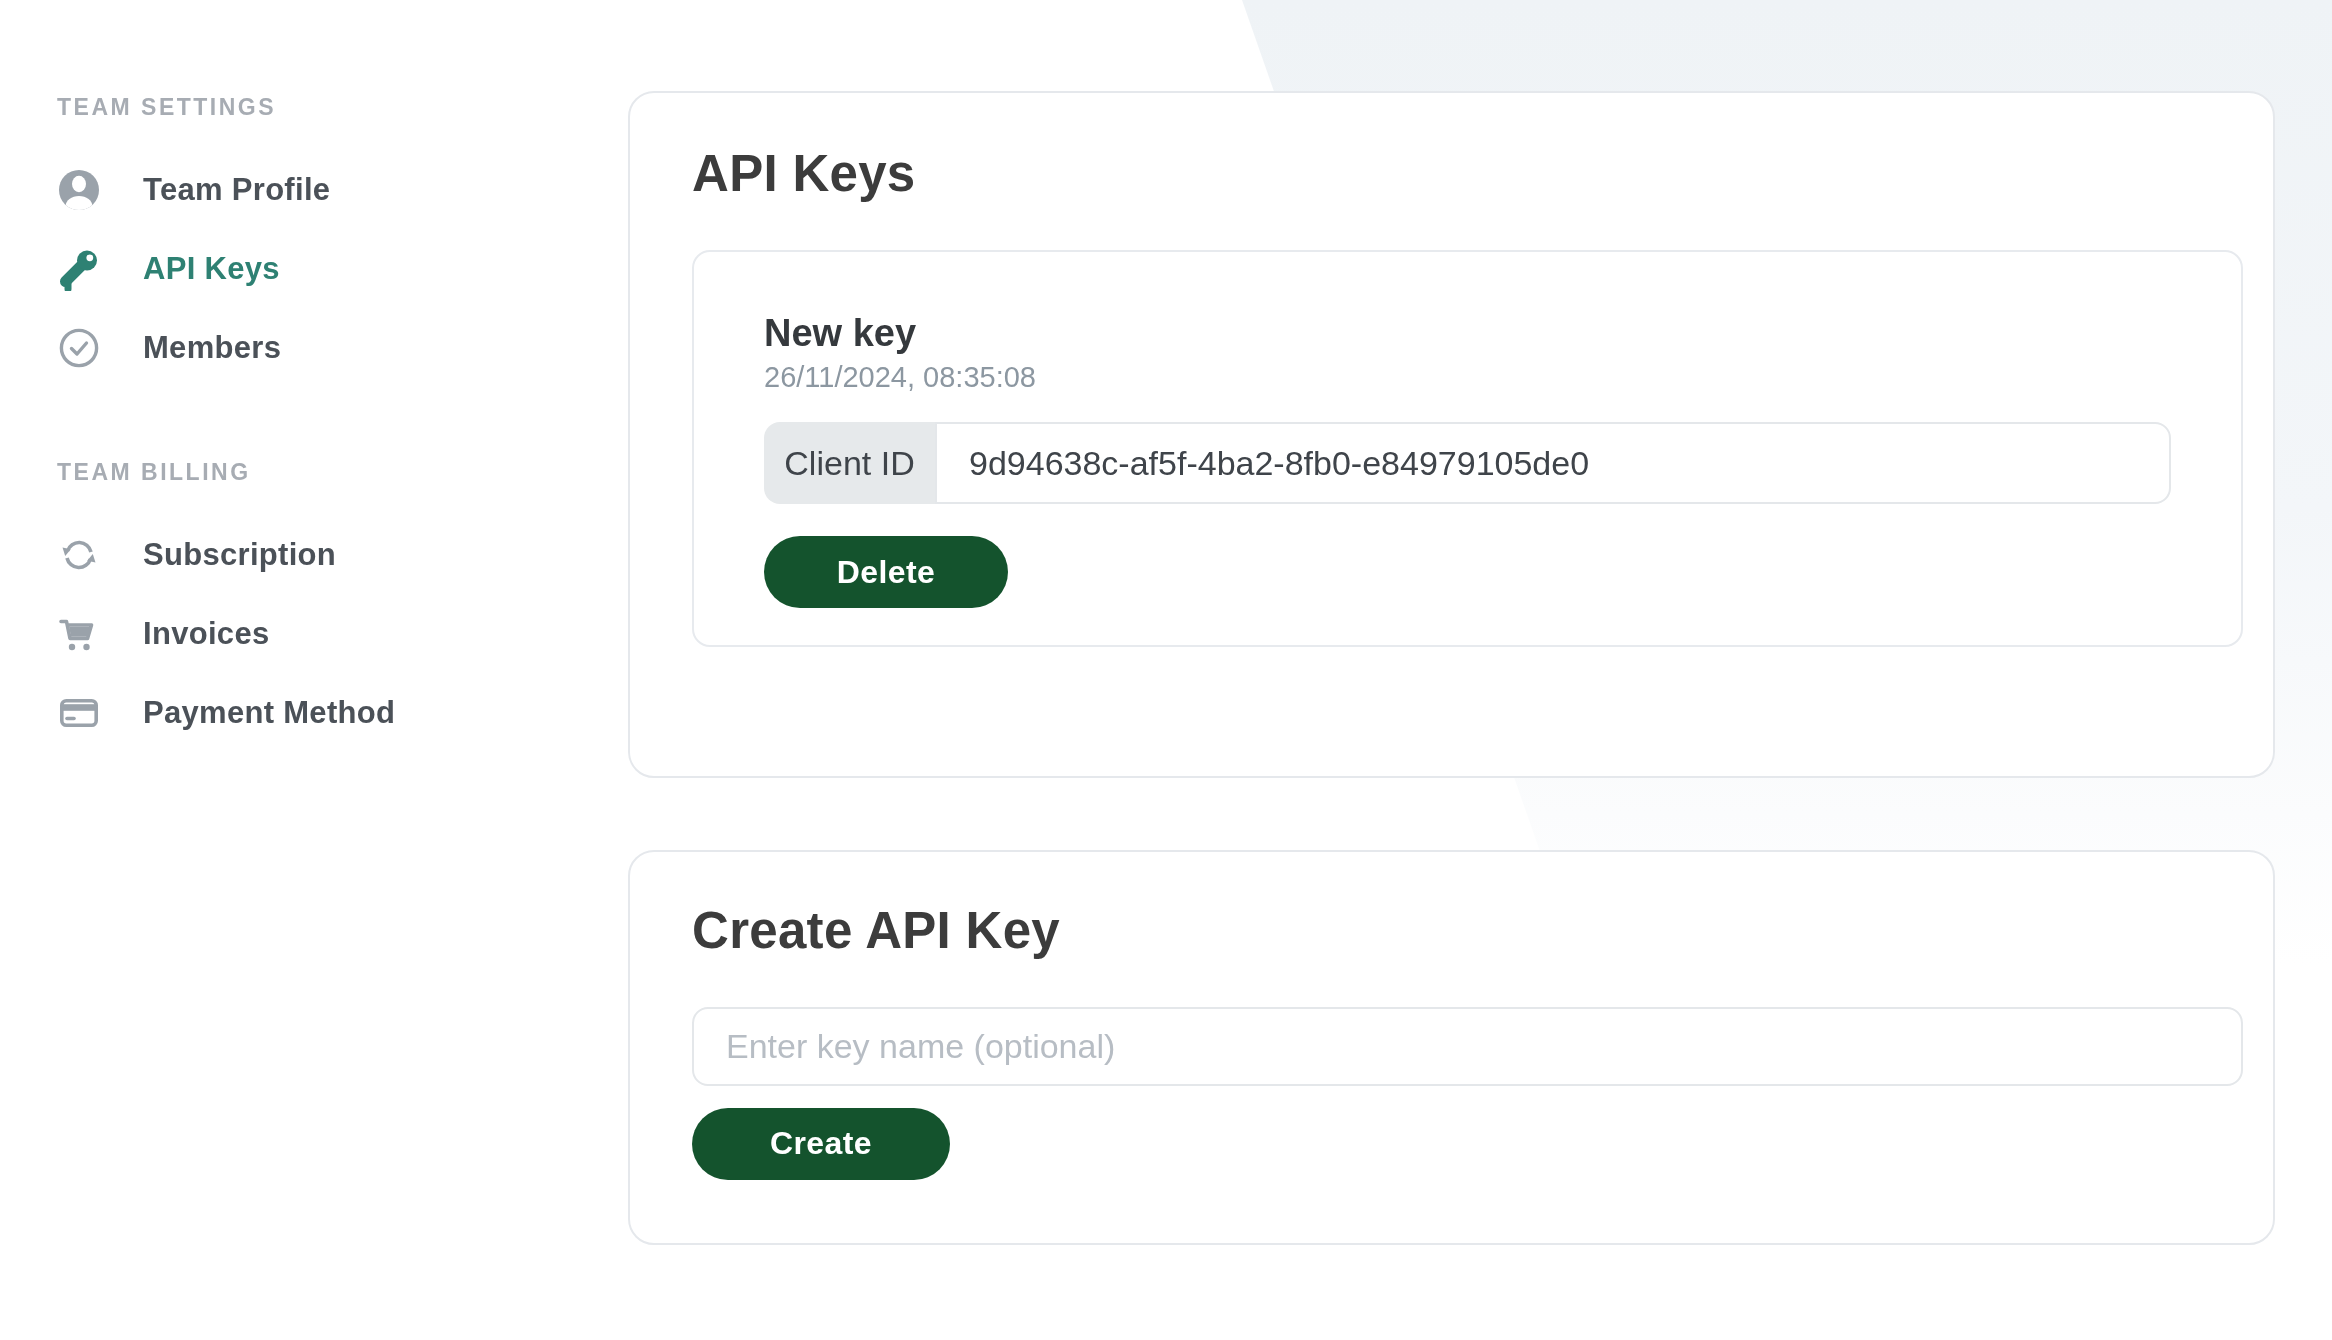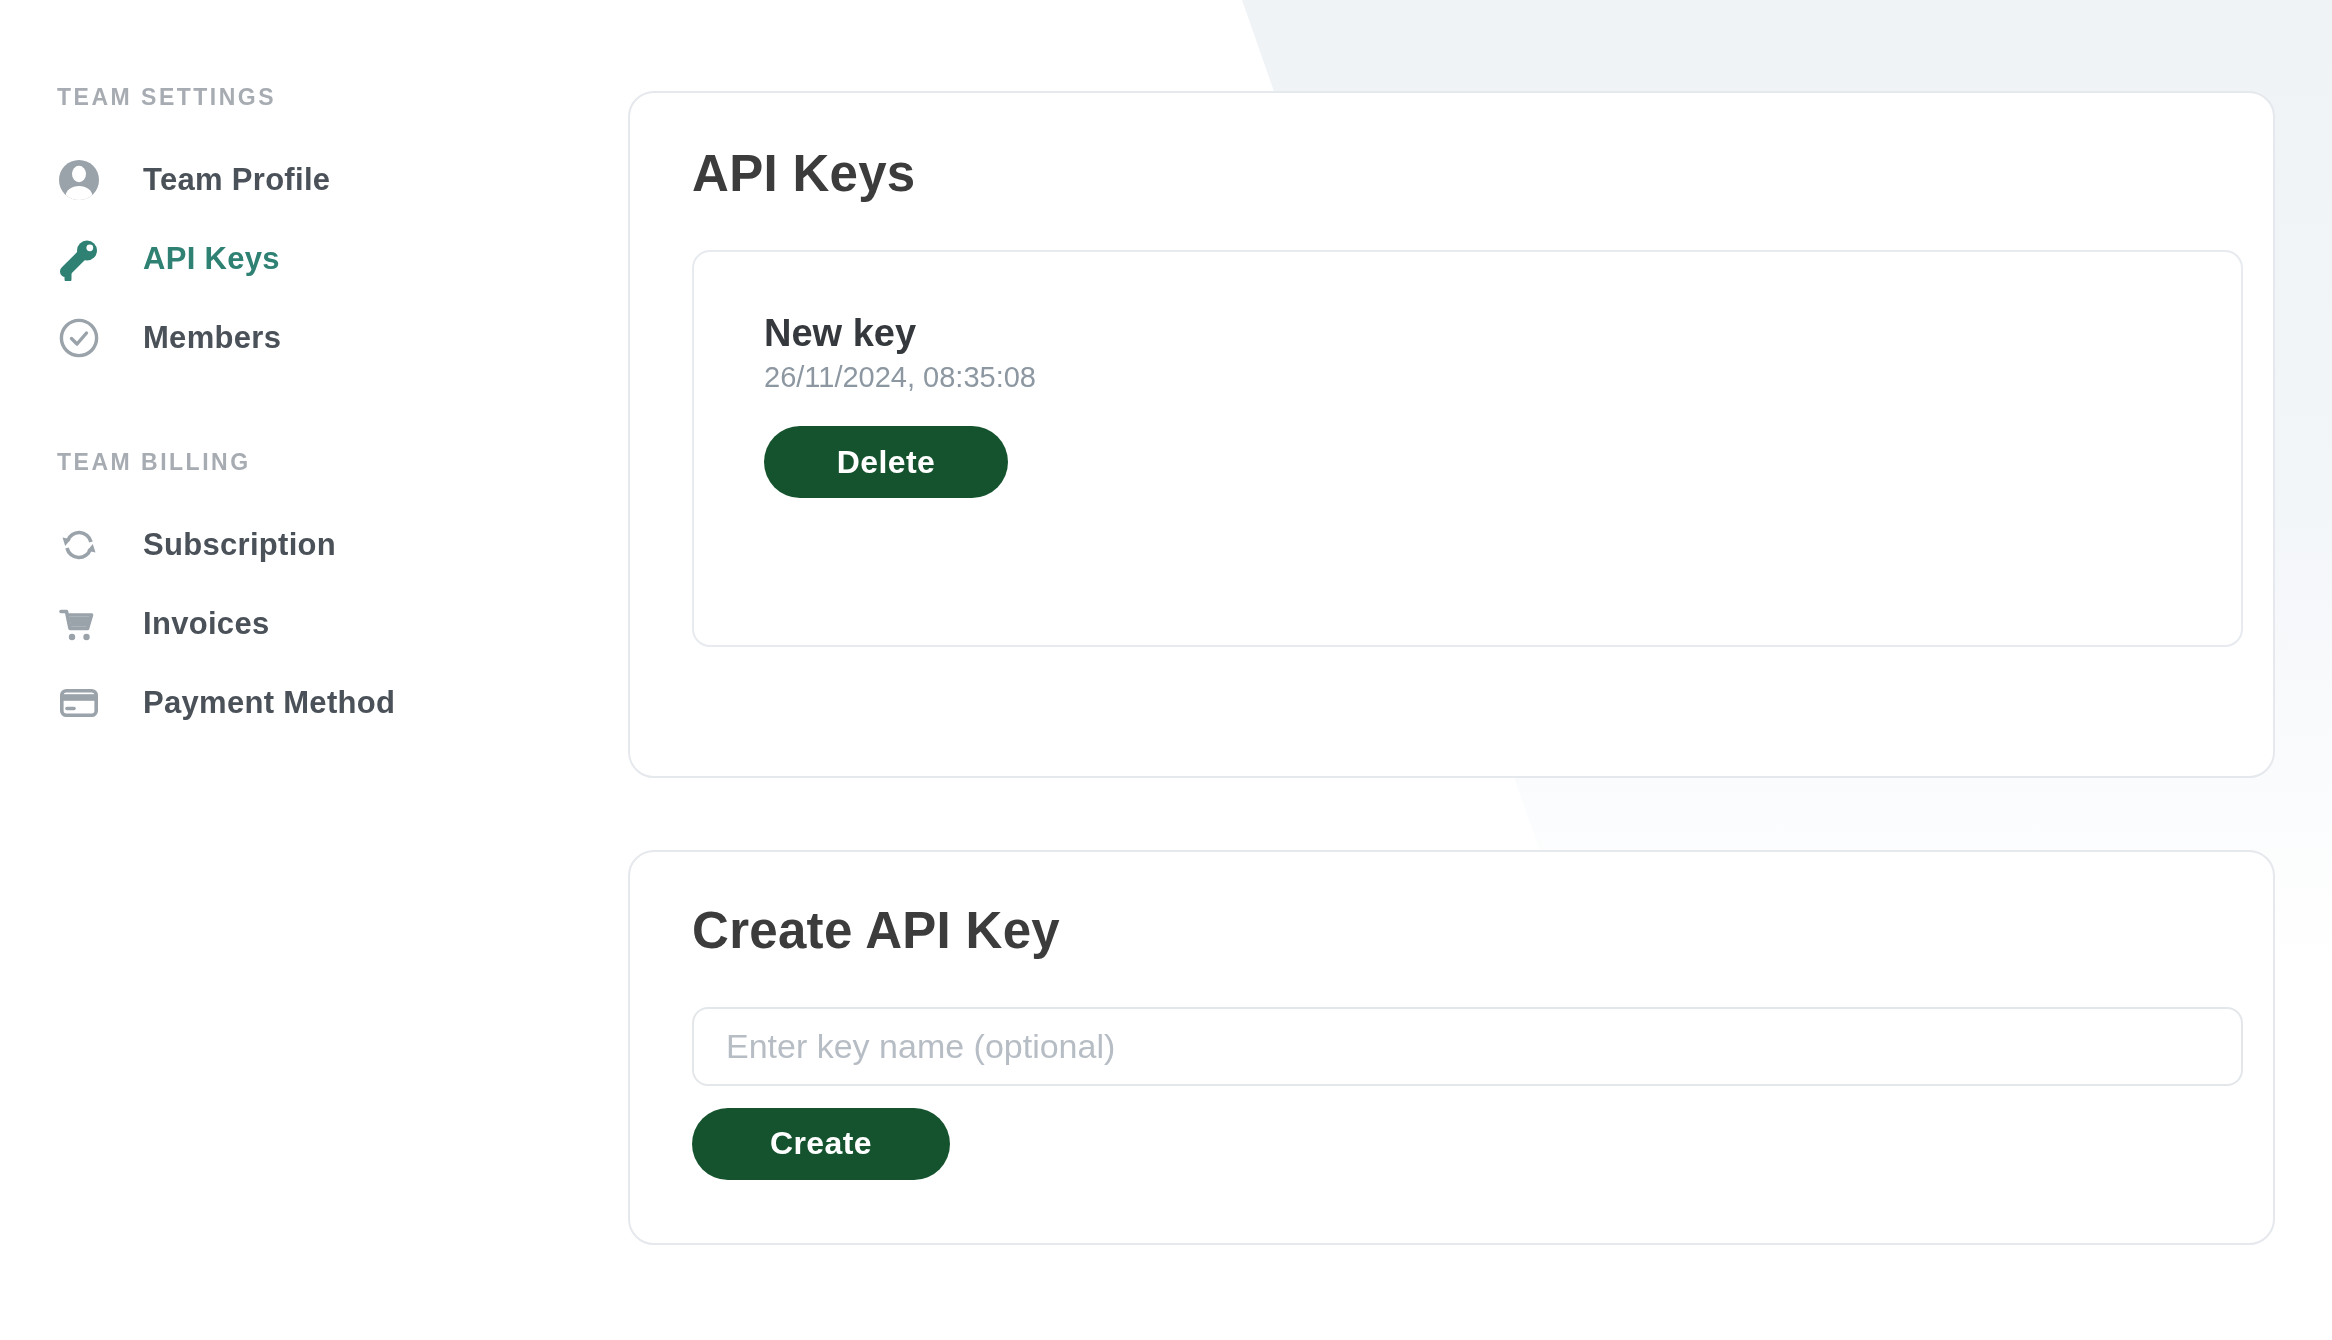--- a/index.html
+++ b/index.html
@@ -14,21 +14,21 @@
 
   
   .bg-shape {
     position:absolute; top:0; left:0; width:2332px; height:1340px;
     background:linear-gradient(180deg, #eff3f6 0%, #f3f6f9 38%, rgba(245,248,250,0) 72%);
     clip-path:polygon(1242px 0, 2332px 0, 2332px 1340px, 1711px 1340px);
     z-index:0;
   }
 
   
-  .sidebar { position:absolute; left:57px; top:84px; width:430px; z-index:2; }
+  .sidebar { position:absolute; left:57px; top:94px; width:430px; z-index:2; }
   .section-label {
     font-size:23px; font-weight:700; letter-spacing:2.5px;
     color:#a7acb3; text-transform:uppercase; margin-bottom:45px;
   }
   .nav-section.billing { margin-top:87px; }
   .nav-item {
     display:flex; align-items:center; gap:42px;
     height:48px; margin-bottom:31px; cursor:pointer; text-decoration:none;
   }
   .nav-item:last-child { margin-bottom:0; }
@@ -194,20 +194,24 @@
 
 <main class="main">
 
   <section class="card card-api-keys">
     <h1>API Keys</h1>
 
     <div class="key-item">
       <h2>New key</h2>
       <div class="key-date">26/11/2024, 08:35:08</div>
 
+      <div class="id-row">
+        <span class="id-chip">Client ID</span>
+        <input class="id-input" type="text" value="9d94638c-af5f-4ba2-8fb0-e84979105de0" style="">
+      </div>
 
       <button class="btn delete-btn">Delete</button>
     </div>
   </section>
 
   <section class="card card-create">
     <h1>Create API Key</h1>
 
     <input class="name-input" type="text" placeholder="Enter key name (optional)" style="">
 

